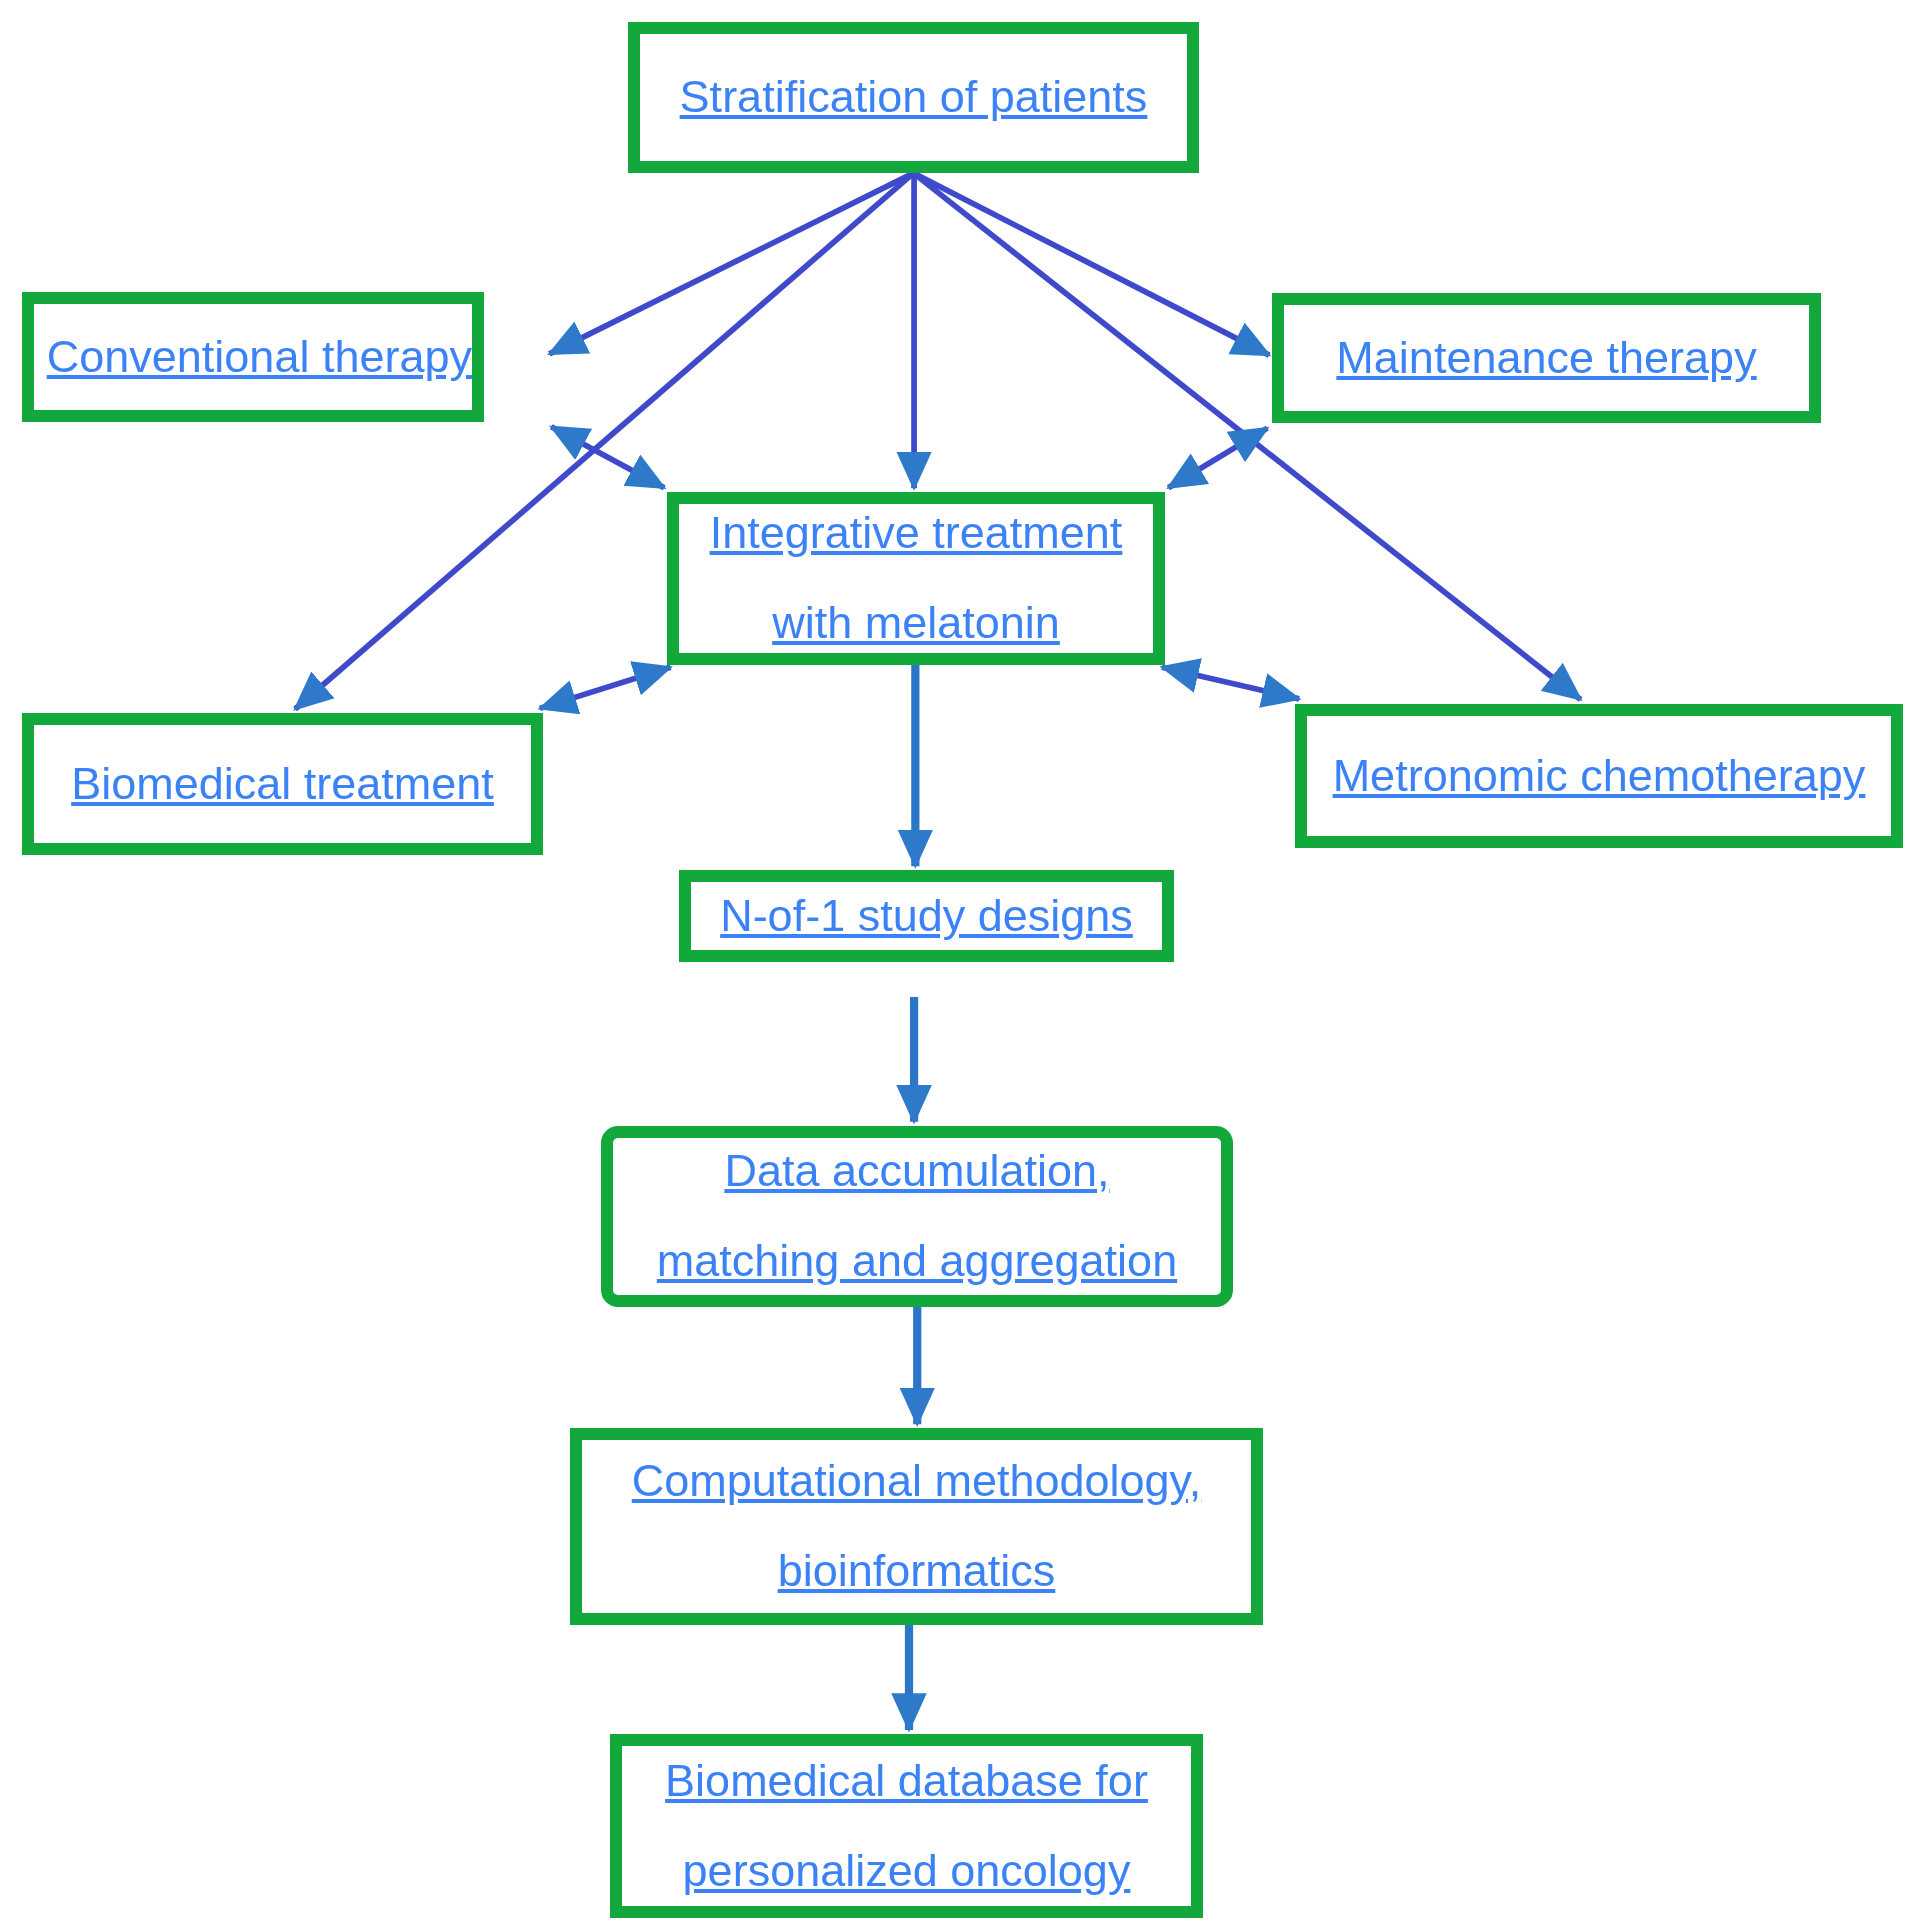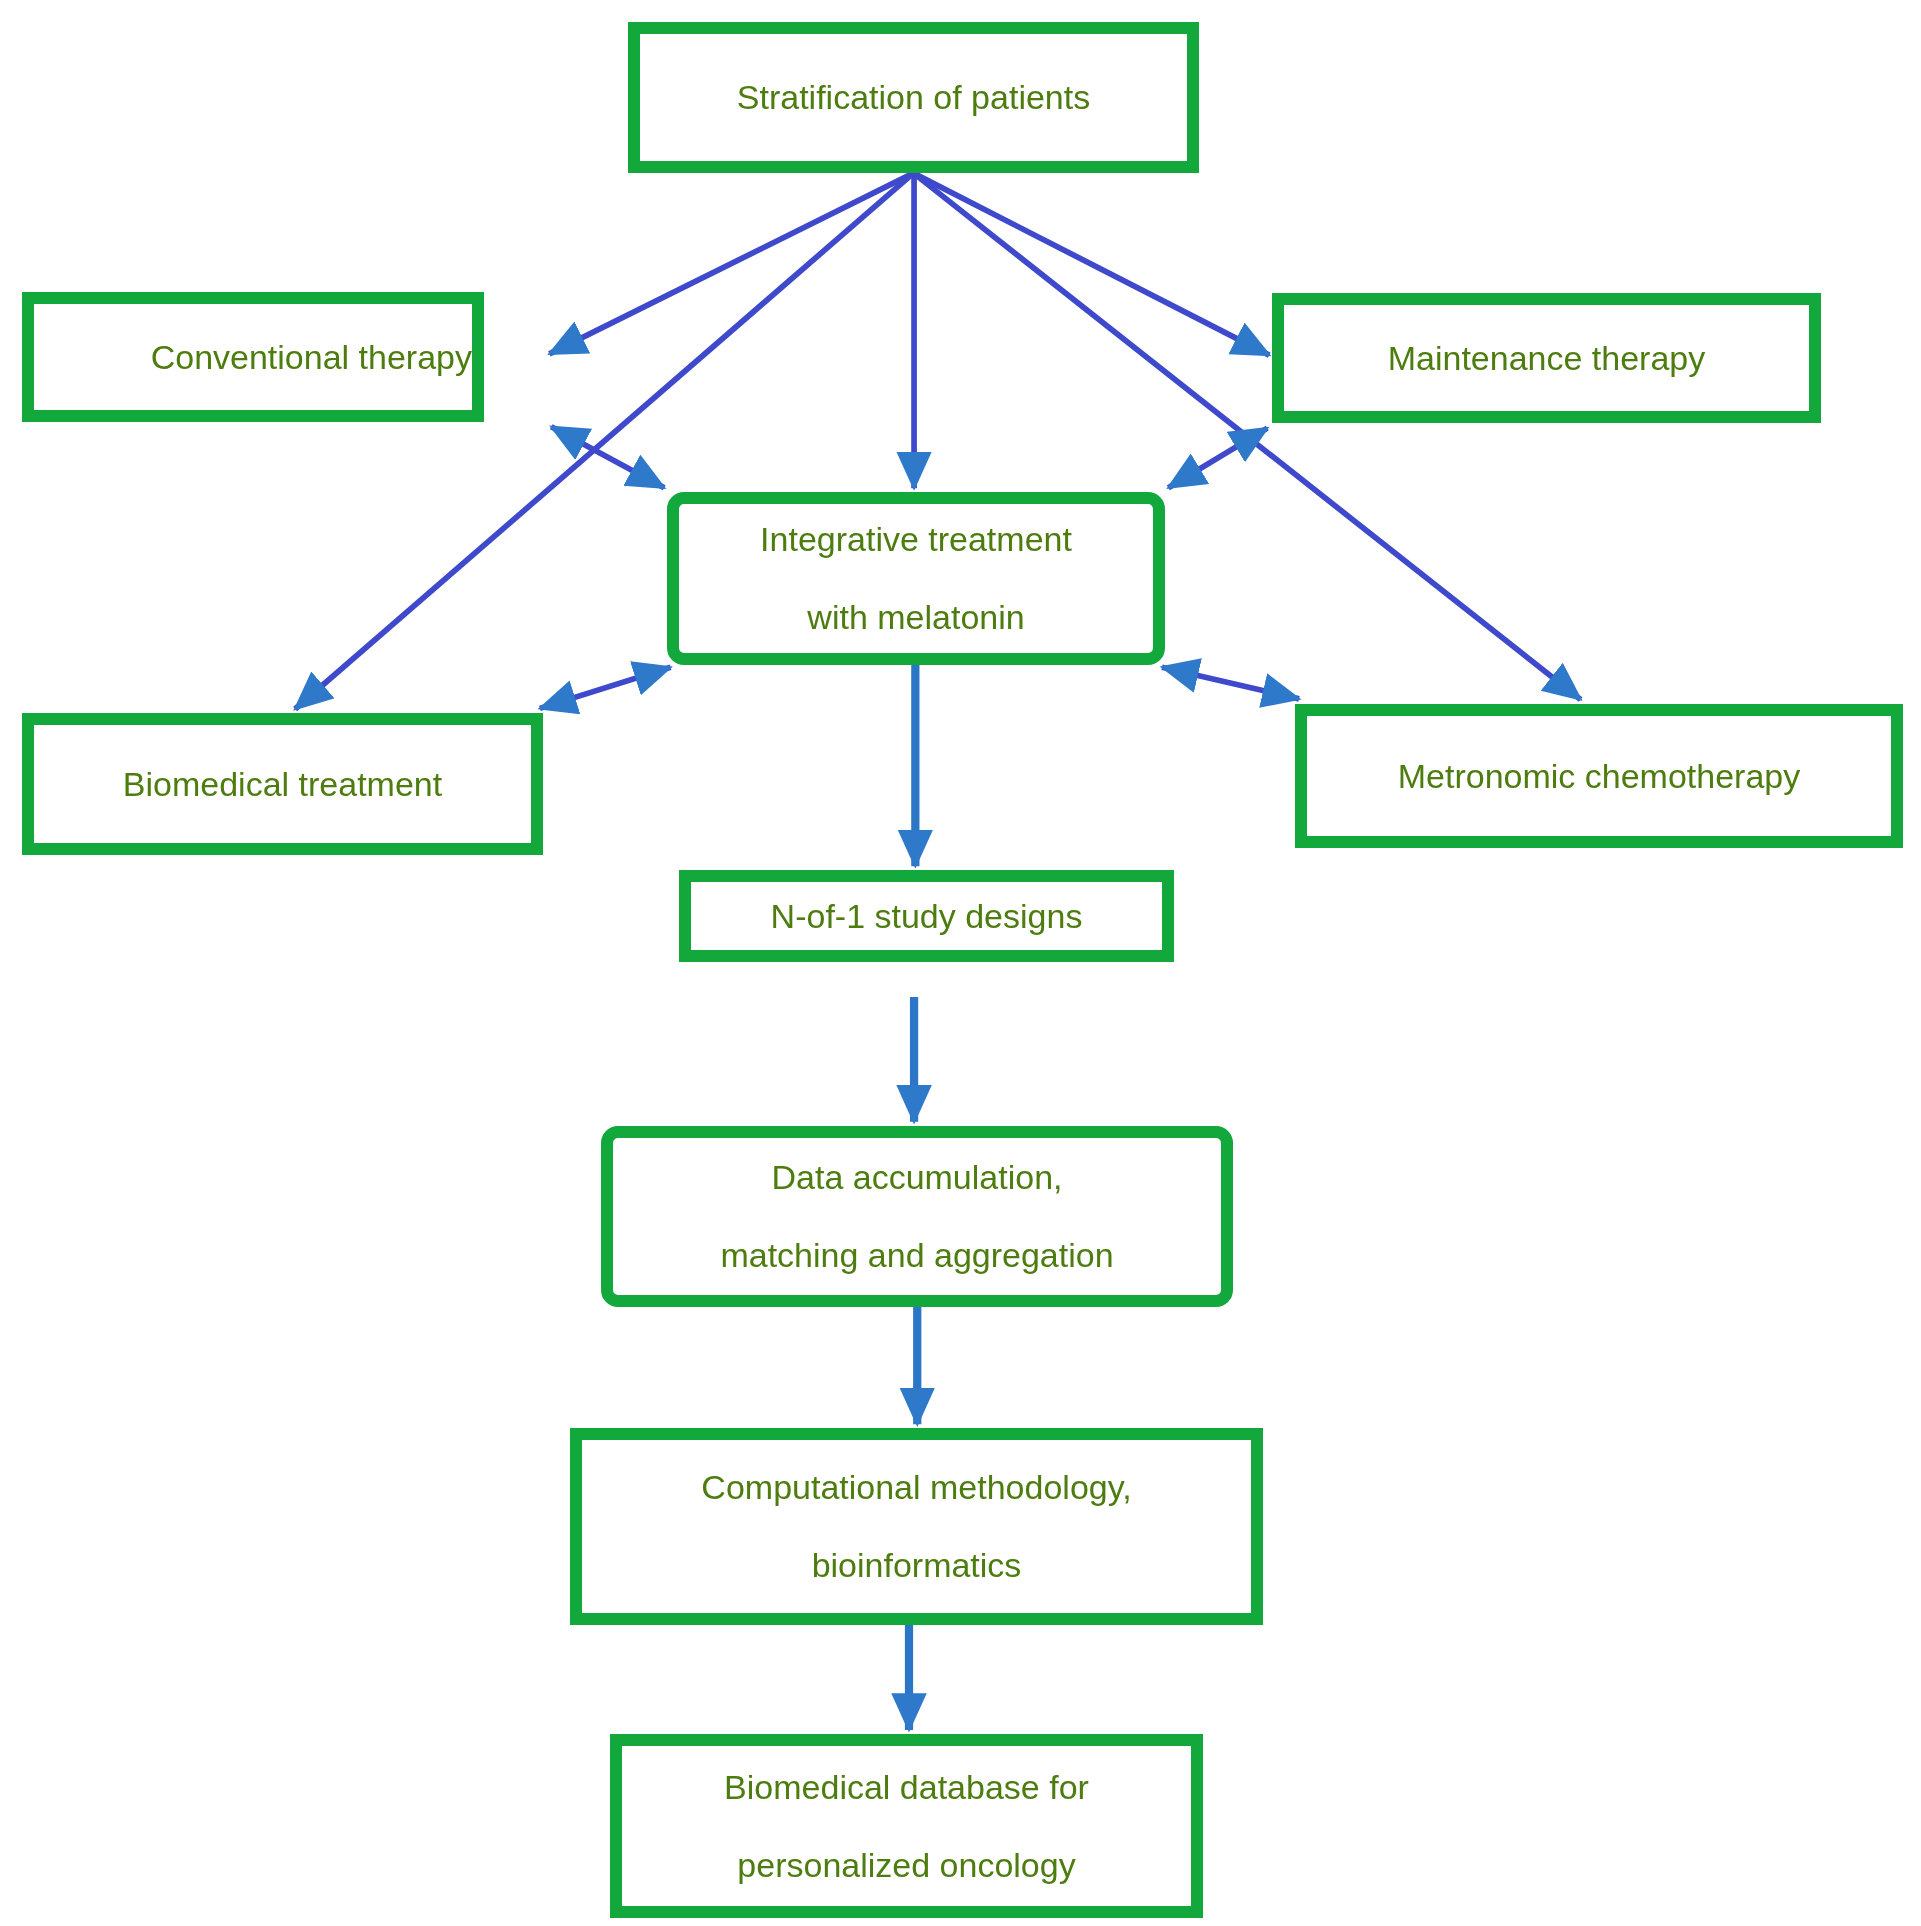--- a/index.html
+++ b/index.html
@@ -24,24 +24,25 @@
     background: #ffffff;
     display: flex;
     flex-direction: column;
     align-items: center;
     justify-content: center;
     gap: 41px;
     text-align: center;
     z-index: 2;
   }
   .node .line {
-    font-size: 34px;
+    font-size: 45px;
     line-height: 1.08;
-    color: #4d7c0f;
+    color: #3b82f6;
     white-space: nowrap;
+    text-decoration: underline;
   }
 </style>
 </head>
 <body>
 
 <div id="canvas">
 
   <svg id="arrows" viewBox="0 0 3030 3037" xmlns="http://www.w3.org/2000/svg">
     <defs>
       <marker id="head-end" markerUnits="userSpaceOnUse" markerWidth="100" markerHeight="90" refX="58" refY="28" orient="auto">
@@ -73,21 +74,21 @@
   </div>
 
   <div class="node" id="node-conventional" style="left: 22px; top: 292px; width: 462px; height: 130px; align-items: flex-end;">
     <div class="line">Conventional therapy</div>
   </div>
 
   <div class="node" id="node-maintenance" style="left: 1272px; top: 293px; width: 549px; height: 130px;">
     <div class="line">Maintenance therapy</div>
   </div>
 
-  <div class="node" id="node-integrative" style="left: 667px; top: 492px; width: 498px; height: 173px; border-radius: 17px;">
+  <div class="node" id="node-integrative" style="left: 667px; top: 492px; width: 498px; height: 173px;">
     <div class="line">Integrative treatment</div>
     <div class="line">with melatonin</div>
   </div>
 
   <div class="node" id="node-palliative" style="left: 22px; top: 713px; width: 521px; height: 142px;">
     <div class="line">Biomedical treatment</div>
   </div>
 
   <div class="node" id="node-metronomic" style="left: 1295px; top: 704px; width: 608px; height: 144px;">
     <div class="line">Metronomic chemotherapy</div>

